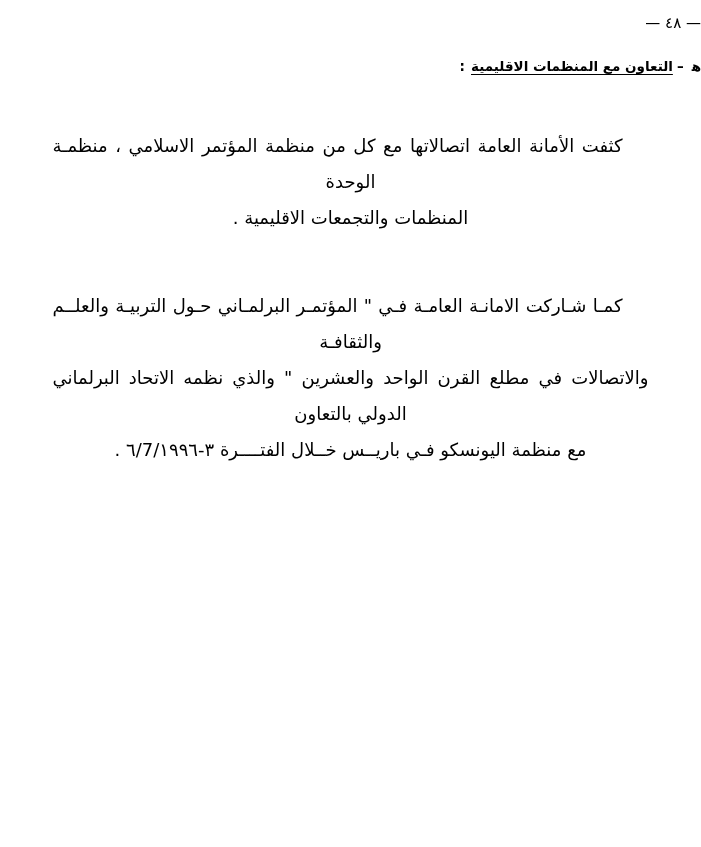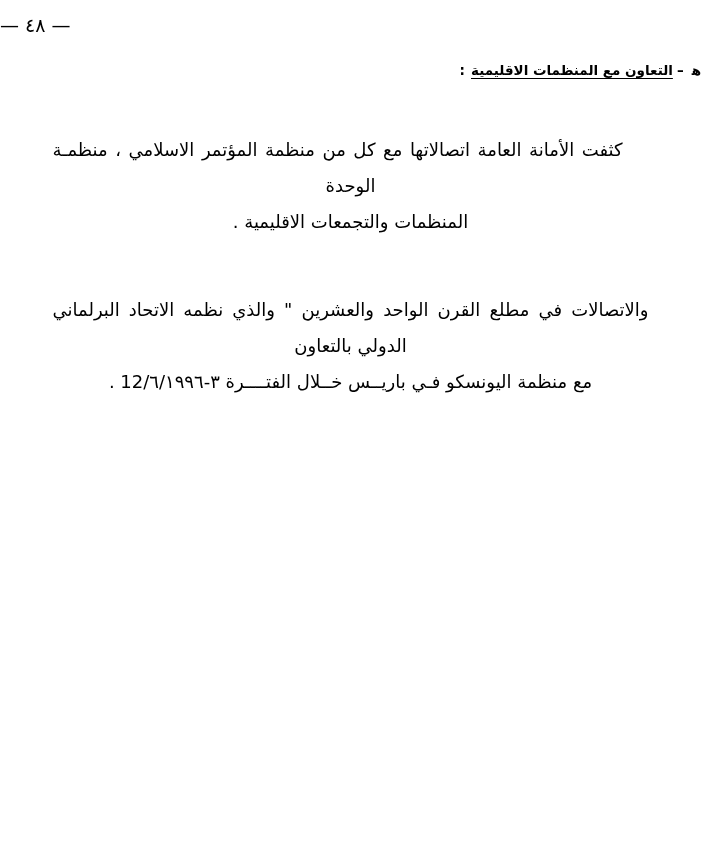--- a/index.html
+++ b/index.html
@@ -16,22 +16,22 @@
     overflow: hidden;
   }
   .page {
     width: 701px;
     height: 847px;
     position: relative;
     box-sizing: border-box;
     padding: 0;
   }
   .page-number {
-    text-align: left;
-    font-size: 19px;
+    text-align: right;
+    font-size: 15px;
     letter-spacing: 1px;
     margin-top: 14px;
     direction: rtl;
     font-family: "DejaVu Sans", sans-serif;
   }
   .section-heading {
     margin-top: 26px;
     margin-right: 0;
     padding-left: 233px;
     text-align: right;
@@ -87,17 +87,18 @@
   <div class="section-heading">
     <span class="marker">ﻫ</span><span class="dash">–</span><span class="title">التعاون مع المنظمات الاقليمية</span><span class="colon">:</span>
   </div>
 
   <div class="body-block block-1">
     <p>كثفت الأمانة العامة اتصالاتها مع كل من منظمة المؤتمر  الاسلامي ، منظمـة الوحدة</p>
     <p class="cont" style="text-align-last:center;">المنظمات والتجمعات الاقليمية .</p>
   </div>
 
   <div class="body-block block-2">
+    <p>كمـا شـاركت الامانـة العامـة فـي " المؤتمـر البرلمـاني حـول التربيـة والعلــم والثقافـة</p>
     <p class="cont">والاتصالات في مطلع القرن الواحد والعشرين " والذي نظمه الاتحاد البرلماني الدولي بالتعاون</p>
-    <p class="cont" style="text-align-last:center;">مع منظمة اليونسكو فـي باريــس خــلال الفتــــرة ٣-12/٦/١٩٩٦ .</p>
+    <p class="cont" style="text-align-last:center;">مع منظمة اليونسكو فـي باريــس خــلال الفتــــرة ٣-٦/7/١٩٩٦ .</p>
   </div>
 
 </div>
 
 </body></html>

